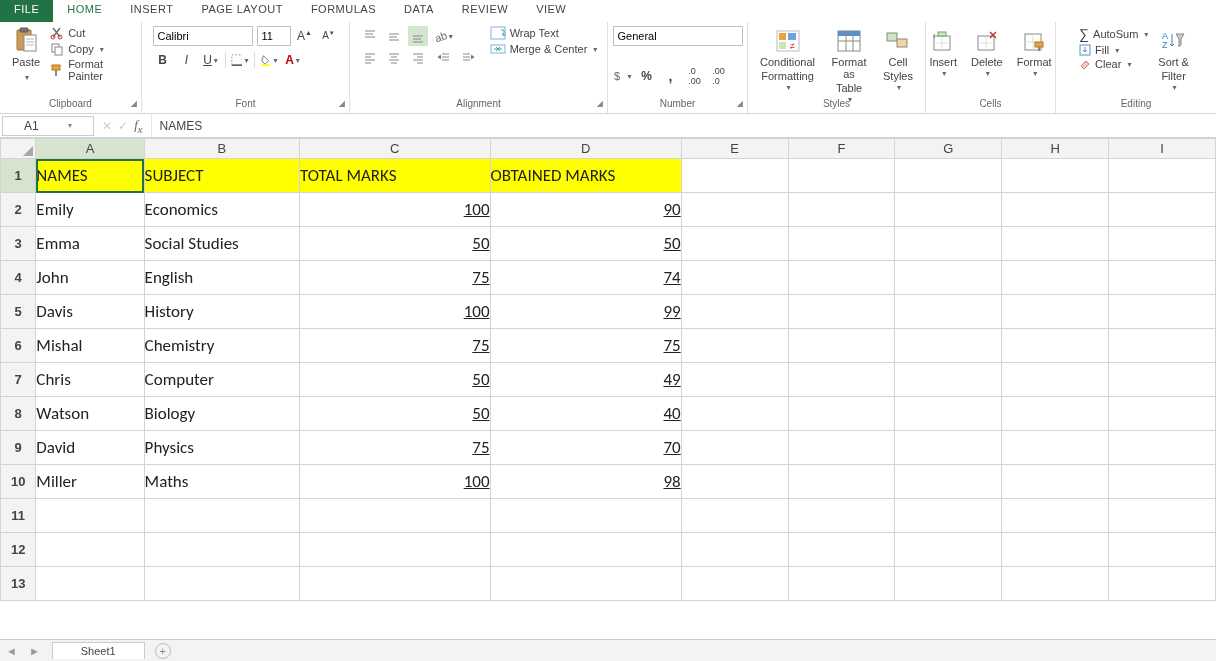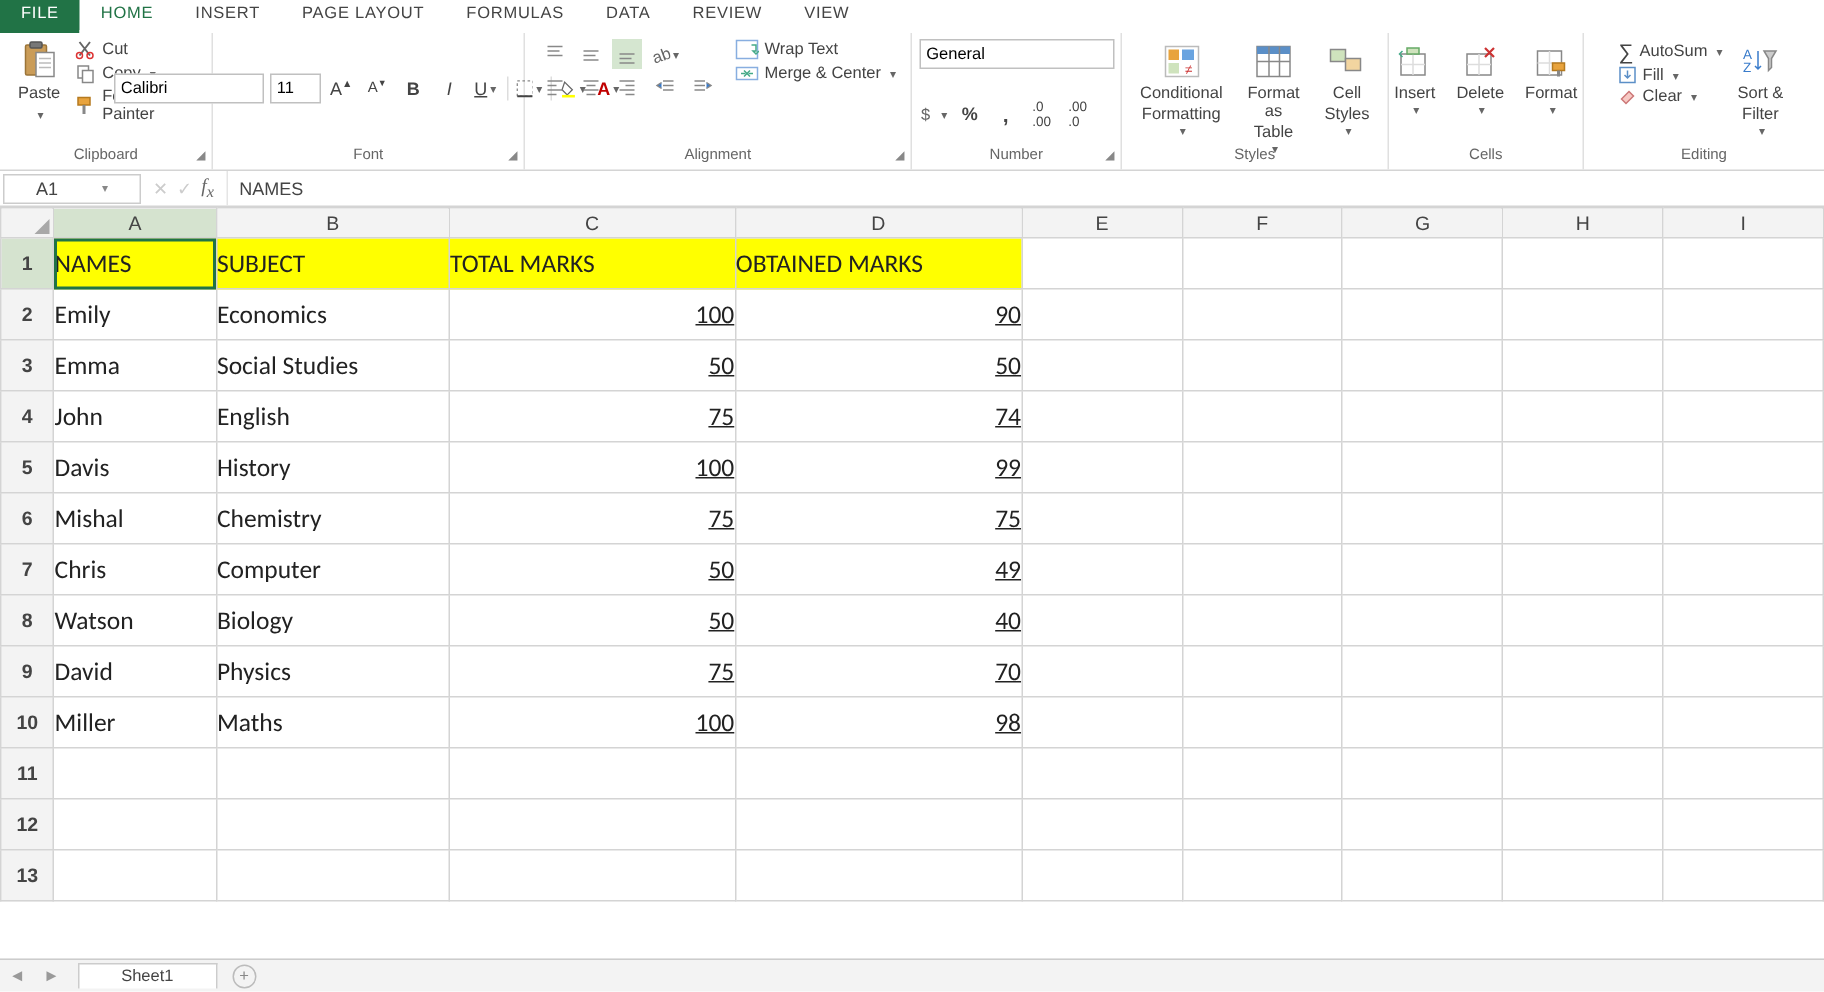--- a/index.html
+++ b/index.html
@@ -126,21 +126,21 @@
               </svg>
             </span>
           <span>Format Painter</span>
         </div>
       </div>
     </div>
     <div class="group-label"><span>Clipboard</span><span class="launch">◢</span></div>
   </div>
 
   <div class="group" style="width:208px">
-    <div class="group-body" style="flex-direction:row; gap:4px; align-items:center">
+    <div class="group-body" style="flex-direction:column; gap:4px; align-items:flex-start">
       <div class="row">
         <input class="sel font-name" value="Calibri" style="">
         <input class="sel font-size" value="11" style="">
         <span class="btn-ico" title="grow">
             <span style="font-size:12px">A<sup style="font-size:7px">▲</sup></span>
           </span>
         <span class="btn-ico">
             <span style="font-size:10px">A<sup style="font-size:6px">▼</sup></span>
           </span>
       </div>

